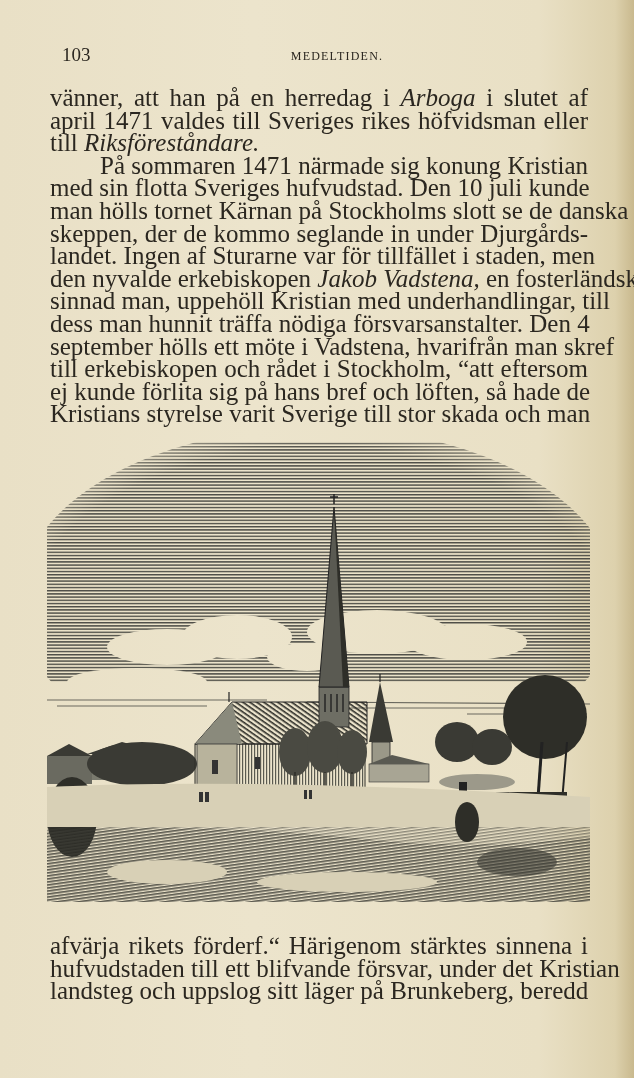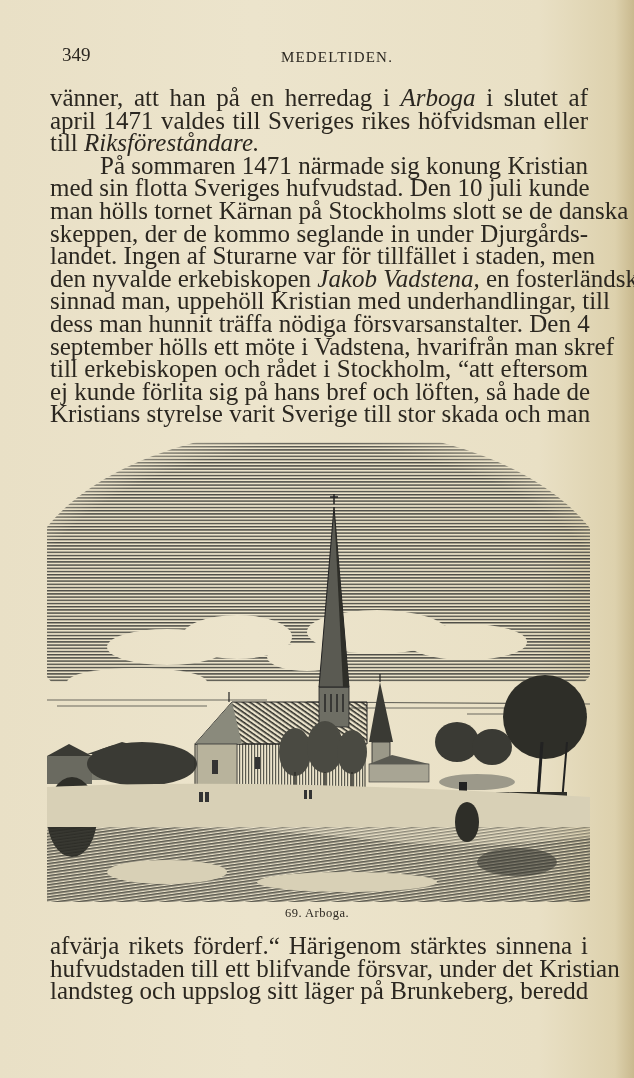--- a/index.html
+++ b/index.html
@@ -2,39 +2,39 @@
 <html><head>
 <meta charset="utf-8">
 <style>
   html,body{margin:0;padding:0;}
   body{width:634px;height:1078px;overflow:hidden;position:relative;
     background:linear-gradient(90deg,#e9e0c6 0%,#ece4cc 40%,#e9e0c5 85%,#ddd1ad 97%,#c9b98e 100%);
     font-family:"Liberation Serif","DejaVu Serif",serif;color:#2b2720;}
   .page{position:absolute;left:0;top:0;width:634px;height:1078px;}
   .header{position:absolute;top:44px;left:62px;width:520px;height:24px;}
   .page-num{position:absolute;left:0;top:0;font-size:19px;}
-  .running-head{position:absolute;left:0;right:0;top:5px;text-align:center;font-size:15px;letter-spacing:1.2px;padding-left:30px;}
+  .running-head{position:absolute;left:0;right:0;top:5px;text-align:center;font-size:12px;letter-spacing:1.2px;padding-left:30px;}
   .text-block{position:absolute;left:50px;width:538px;font-size:25px;line-height:22.6px;text-align:justify;}
   .top-text{top:87px;}
   .bottom-text{top:935px;}
   .line{display:block;text-align:justify;text-align-last:justify;white-space:nowrap;}
   .line.last{text-align-last:left;}
   .line.indent{padding-left:50px;}
   i{font-style:italic;}
   .figure{position:absolute;left:47px;top:442px;width:543px;height:460px;}
   .caption{position:absolute;left:0;right:0;top:906px;text-align:center;font-size:12.5px;letter-spacing:.5px;}
   svg{display:block;}
 </style>
 </head>
 <body>
 
 <div class="page">
 
   <div class="header">
-    <span class="page-num">349</span>
+    <span class="page-num">103</span>
     <div class="running-head">MEDELTIDEN.</div>
   </div>
 
   <div class="text-block top-text">
     <span class="line"><span>vänner, att han på en herredag i </span><i>Arboga</i><span> i slutet af</span></span>
     <span class="line">april 1471 valdes till Sveriges rikes höfvidsman eller</span>
     <span class="line last"><span>till </span><i>Riksföreståndare.</i></span>
     <span class="line indent">På sommaren 1471 närmade sig konung Kristian</span>
     <span class="line">med sin flotta Sveriges hufvudstad. Den 10 juli kunde</span>
     <span class="line">man hölls tornet Kärnan på Stockholms slott se de danska</span>
@@ -165,21 +165,20 @@
 
       <g fill="#333">
         <rect x="152" y="350" width="4" height="10"></rect>
         <rect x="158" y="350" width="4" height="10"></rect>
         <rect x="257" y="348" width="3" height="9"></rect>
         <rect x="262" y="348" width="3" height="9"></rect>
       </g>
     </svg>
   </div>
 
-  <div class="caption">69. Arboga.</div>
 
   <div class="text-block bottom-text">
     <span class="line">afvärja rikets förderf.“ Härigenom stärktes sinnena i</span>
     <span class="line">hufvudstaden till ett blifvande försvar, under det Kristian</span>
     <span class="line">landsteg och uppslog sitt läger på Brunkeberg, beredd</span>
   </div>
 
 </div>
 
 </body></html>

